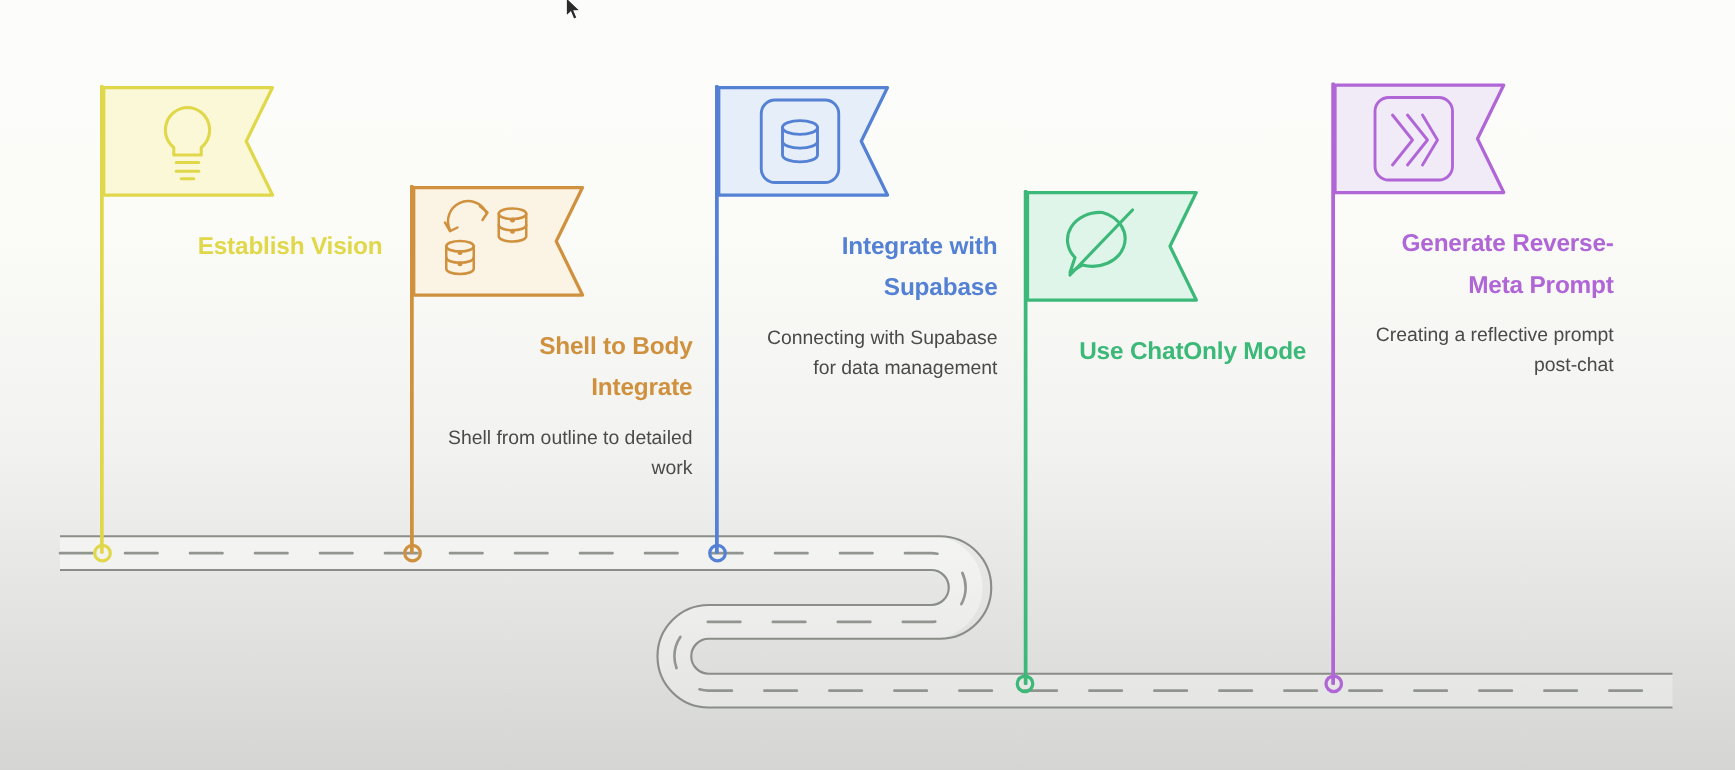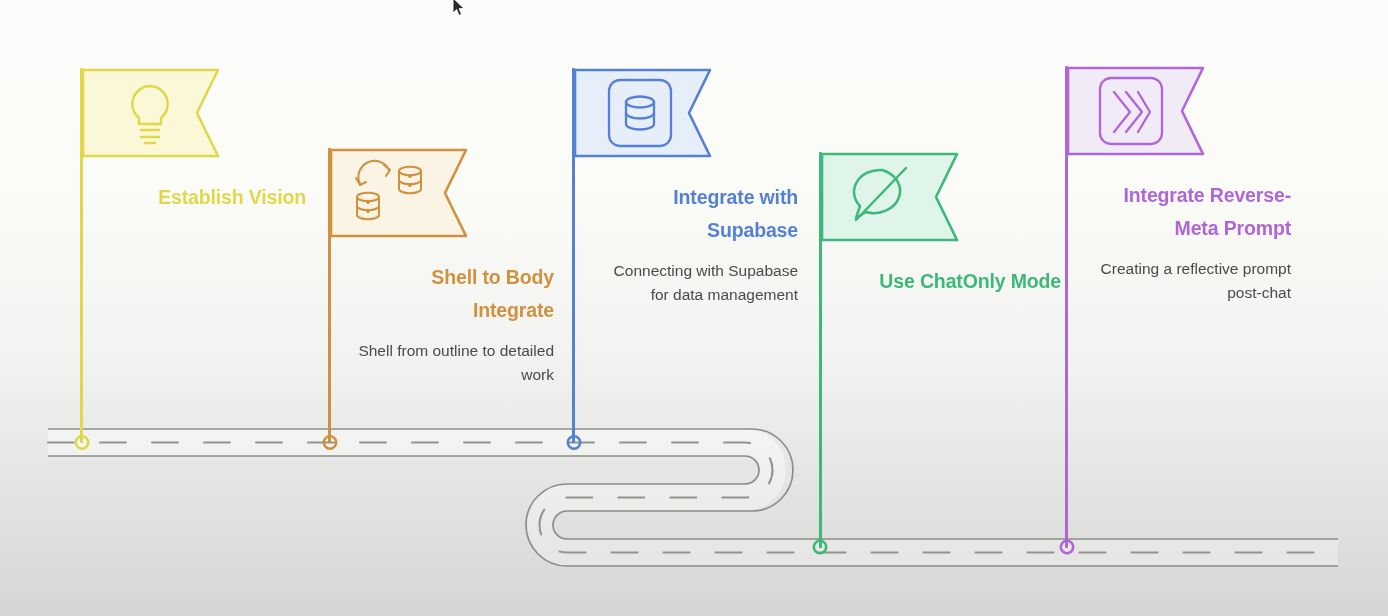--- a/index.html
+++ b/index.html
@@ -189,40 +189,40 @@
     <div class="pole" style="height:396px; background:#3cb878;"></div>
     <div class="flag-wrap">
       <svg viewBox="0 0 140 92" xmlns="http://www.w3.org/2000/svg">
         <path d="M2,2 L137,2 L116,45 L137,88 L2,88 Z" fill="#dff5e9" stroke="#3cb878" stroke-width="2.6" stroke-linejoin="round"></path>
         <g fill="none" stroke="#3cb878" stroke-width="2.5" stroke-linecap="round" stroke-linejoin="round" transform="translate(32,16)">
           <path d="M30,2 A26,22 0 1 1 14,44 L4,50 L8,38 A26,22 0 0 1 30,2 Z"></path>
           <line x1="4" y1="52" x2="54" y2="0"></line>
         </g>
       </svg>
     </div>
-    <div class="ms-text" style="top:113px;margin-left:16px;">
+    <div class="ms-text" style="top:113px;">
       <p class="ms-title" style="color:#3cb878;">Use ChatOnly Mode</p>
     </div>
   </div>
 
   <div class="milestone" style="left:1065px; top:66px;">
     <div class="pole" style="height:482px; background:#b066d6;"></div>
     <div class="flag-wrap">
       <svg viewBox="0 0 140 92" xmlns="http://www.w3.org/2000/svg">
         <path d="M2,2 L137,2 L116,45 L137,88 L2,88 Z" fill="#f1eaf7" stroke="#b066d6" stroke-width="2.6" stroke-linejoin="round"></path>
         <g fill="none" stroke="#b066d6" stroke-width="2.3" stroke-linecap="round" stroke-linejoin="round" transform="translate(34,12)">
           <rect x="0" y="0" width="62" height="66" rx="11"></rect>
           <path d="M14,14 L30,34 L14,54"></path>
           <path d="M26,14 L42,34 L26,54"></path>
           <path d="M38,14 L50,34 L38,54"></path>
         </g>
       </svg>
     </div>
     <div class="ms-text" style="top:113px;">
-      <p class="ms-title" style="color:#b066d6;">Integrate Reverse-Meta Prompt</p>
+      <p class="ms-title" style="color:#b066d6;">Generate Reverse-Meta Prompt</p>
       <p class="ms-desc">Creating a reflective prompt post-chat</p>
     </div>
   </div>
 
   <svg id="cursor" viewBox="0 0 14 20" xmlns="http://www.w3.org/2000/svg">
     <path d="M1,1 L1,16 L4.6,12.6 L7,18.4 L9.6,17.3 L7.2,11.7 L12,11.4 Z" fill="#2b2b2b" stroke="#ffffff" stroke-width="0.9"></path>
   </svg>
 
 </div>
 

